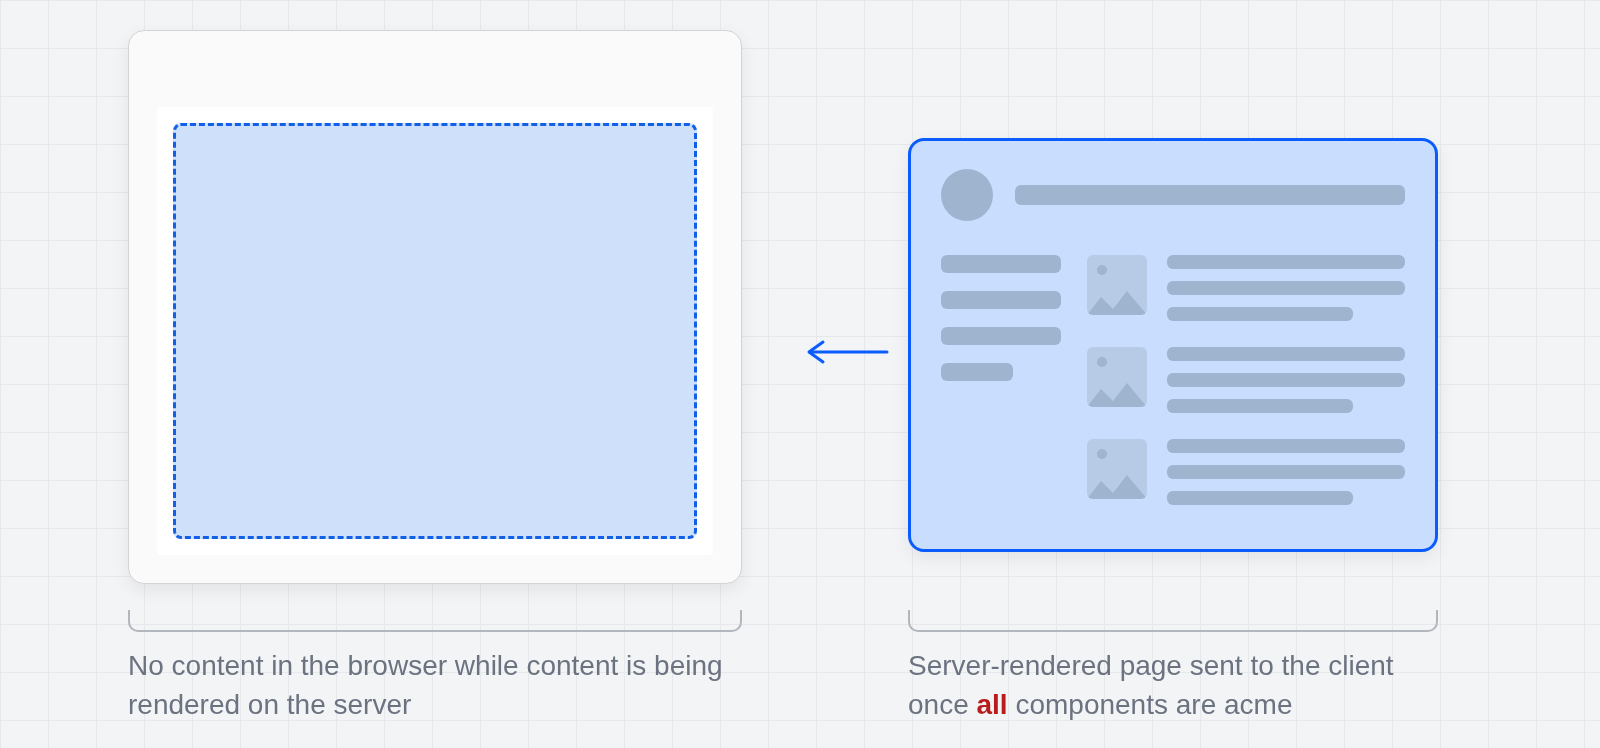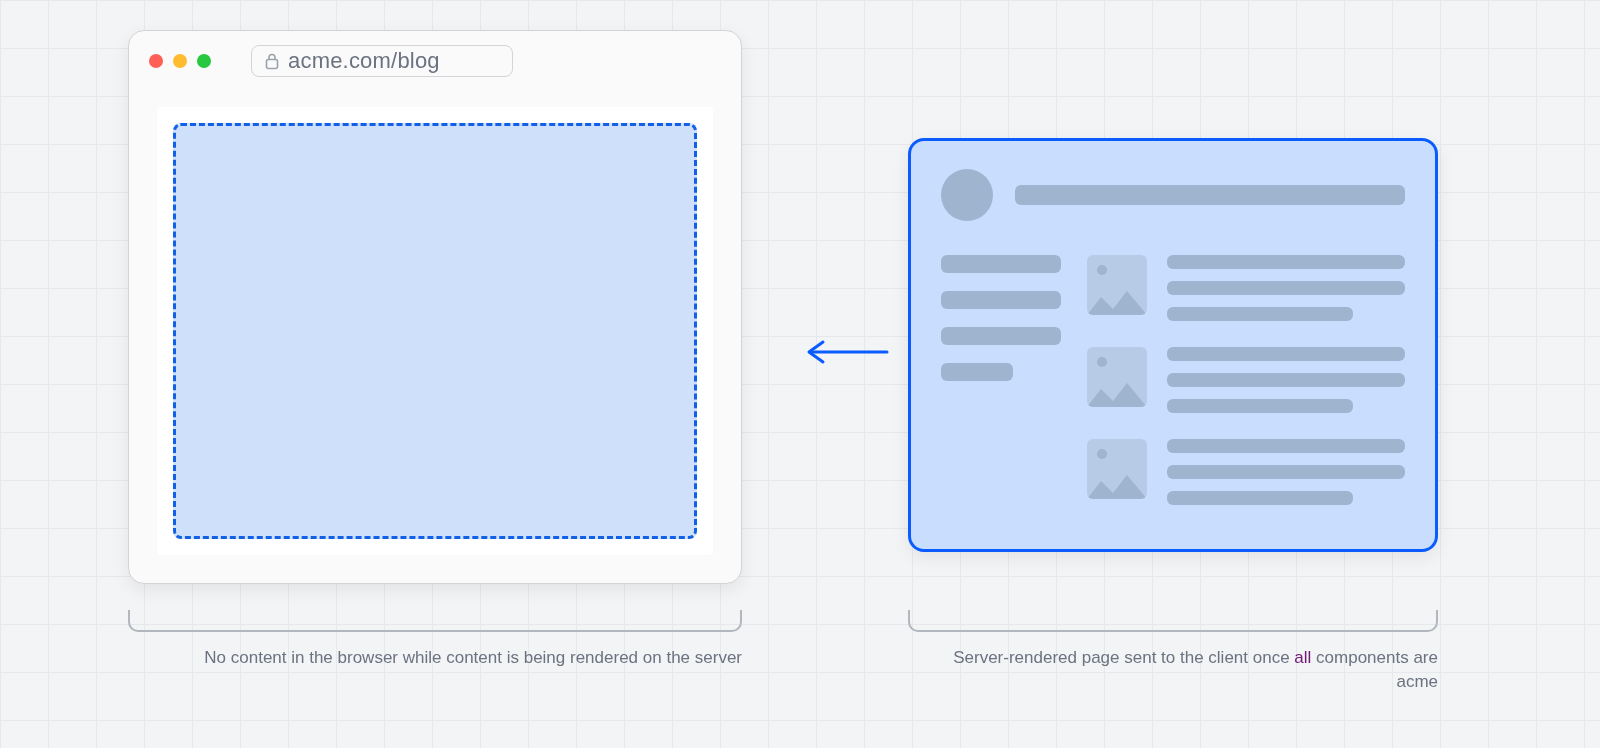--- a/index.html
+++ b/index.html
@@ -117,57 +117,41 @@
     position:absolute;
     left: 805px;
     top: 338px;
     width: 84px;
     height: 28px;
   }
 
   
   .caption-wrap{
     position:absolute;
-    text-align:right;
+    text-align:left;
     color:#6b7280;
-    font-size:17px;
+    font-size:28px;
     line-height:1.4;
   }
   .caption-wrap .bracket{
     height:22px; margin-bottom:14px;
     border-left:2px solid #b2b6bd;
     border-right:2px solid #b2b6bd;
     border-bottom:2px solid #b2b6bd;
     border-bottom-left-radius:10px;
     border-bottom-right-radius:10px;
   }
   .cap-left{ left:128px; top:610px; width:614px;}
   .cap-right{ left:908px; top:610px; width:530px;}
-  .caption-wrap b{ color:#701a75; font-weight:400;}
+  .caption-wrap b{ color:#b91c1c; font-weight:700;}
 </style>
 </head>
 <body>
 
 <div class="browser">
-  <div class="titlebar">
-    <div class="traffic">
-      <span class="dot red"></span>
-      <span class="dot yellow"></span>
-      <span class="dot green"></span>
-    </div>
-    <div class="addrbar">
-      <span class="lock">
-        <svg viewBox="0 0 16 18" width="16" height="18">
-          <rect x="2.5" y="7.5" width="11" height="9" rx="2" fill="none" stroke="#9ca3af" stroke-width="1.6"></rect>
-          <path d="M5 7.5 V5.5 a3 3 0 0 1 6 0 V7.5" fill="none" stroke="#9ca3af" stroke-width="1.6"></path>
-        </svg>
-      </span>
-      <span class="url">acme.com/blog</span>
-    </div>
-  </div>
   <div class="viewport">
     <div class="placeholder-region"></div>
   </div>
 </div>
 
 <div class="arrow">
   <svg viewBox="0 0 84 28" width="84" height="28">
     <line x1="82" y1="14" x2="6" y2="14" stroke="#0a5cff" stroke-width="3" stroke-linecap="round"></line>
     <path d="M18 4 L4 14 L18 24" fill="none" stroke="#0a5cff" stroke-width="3" stroke-linecap="round" stroke-linejoin="round"></path>
   </svg>

